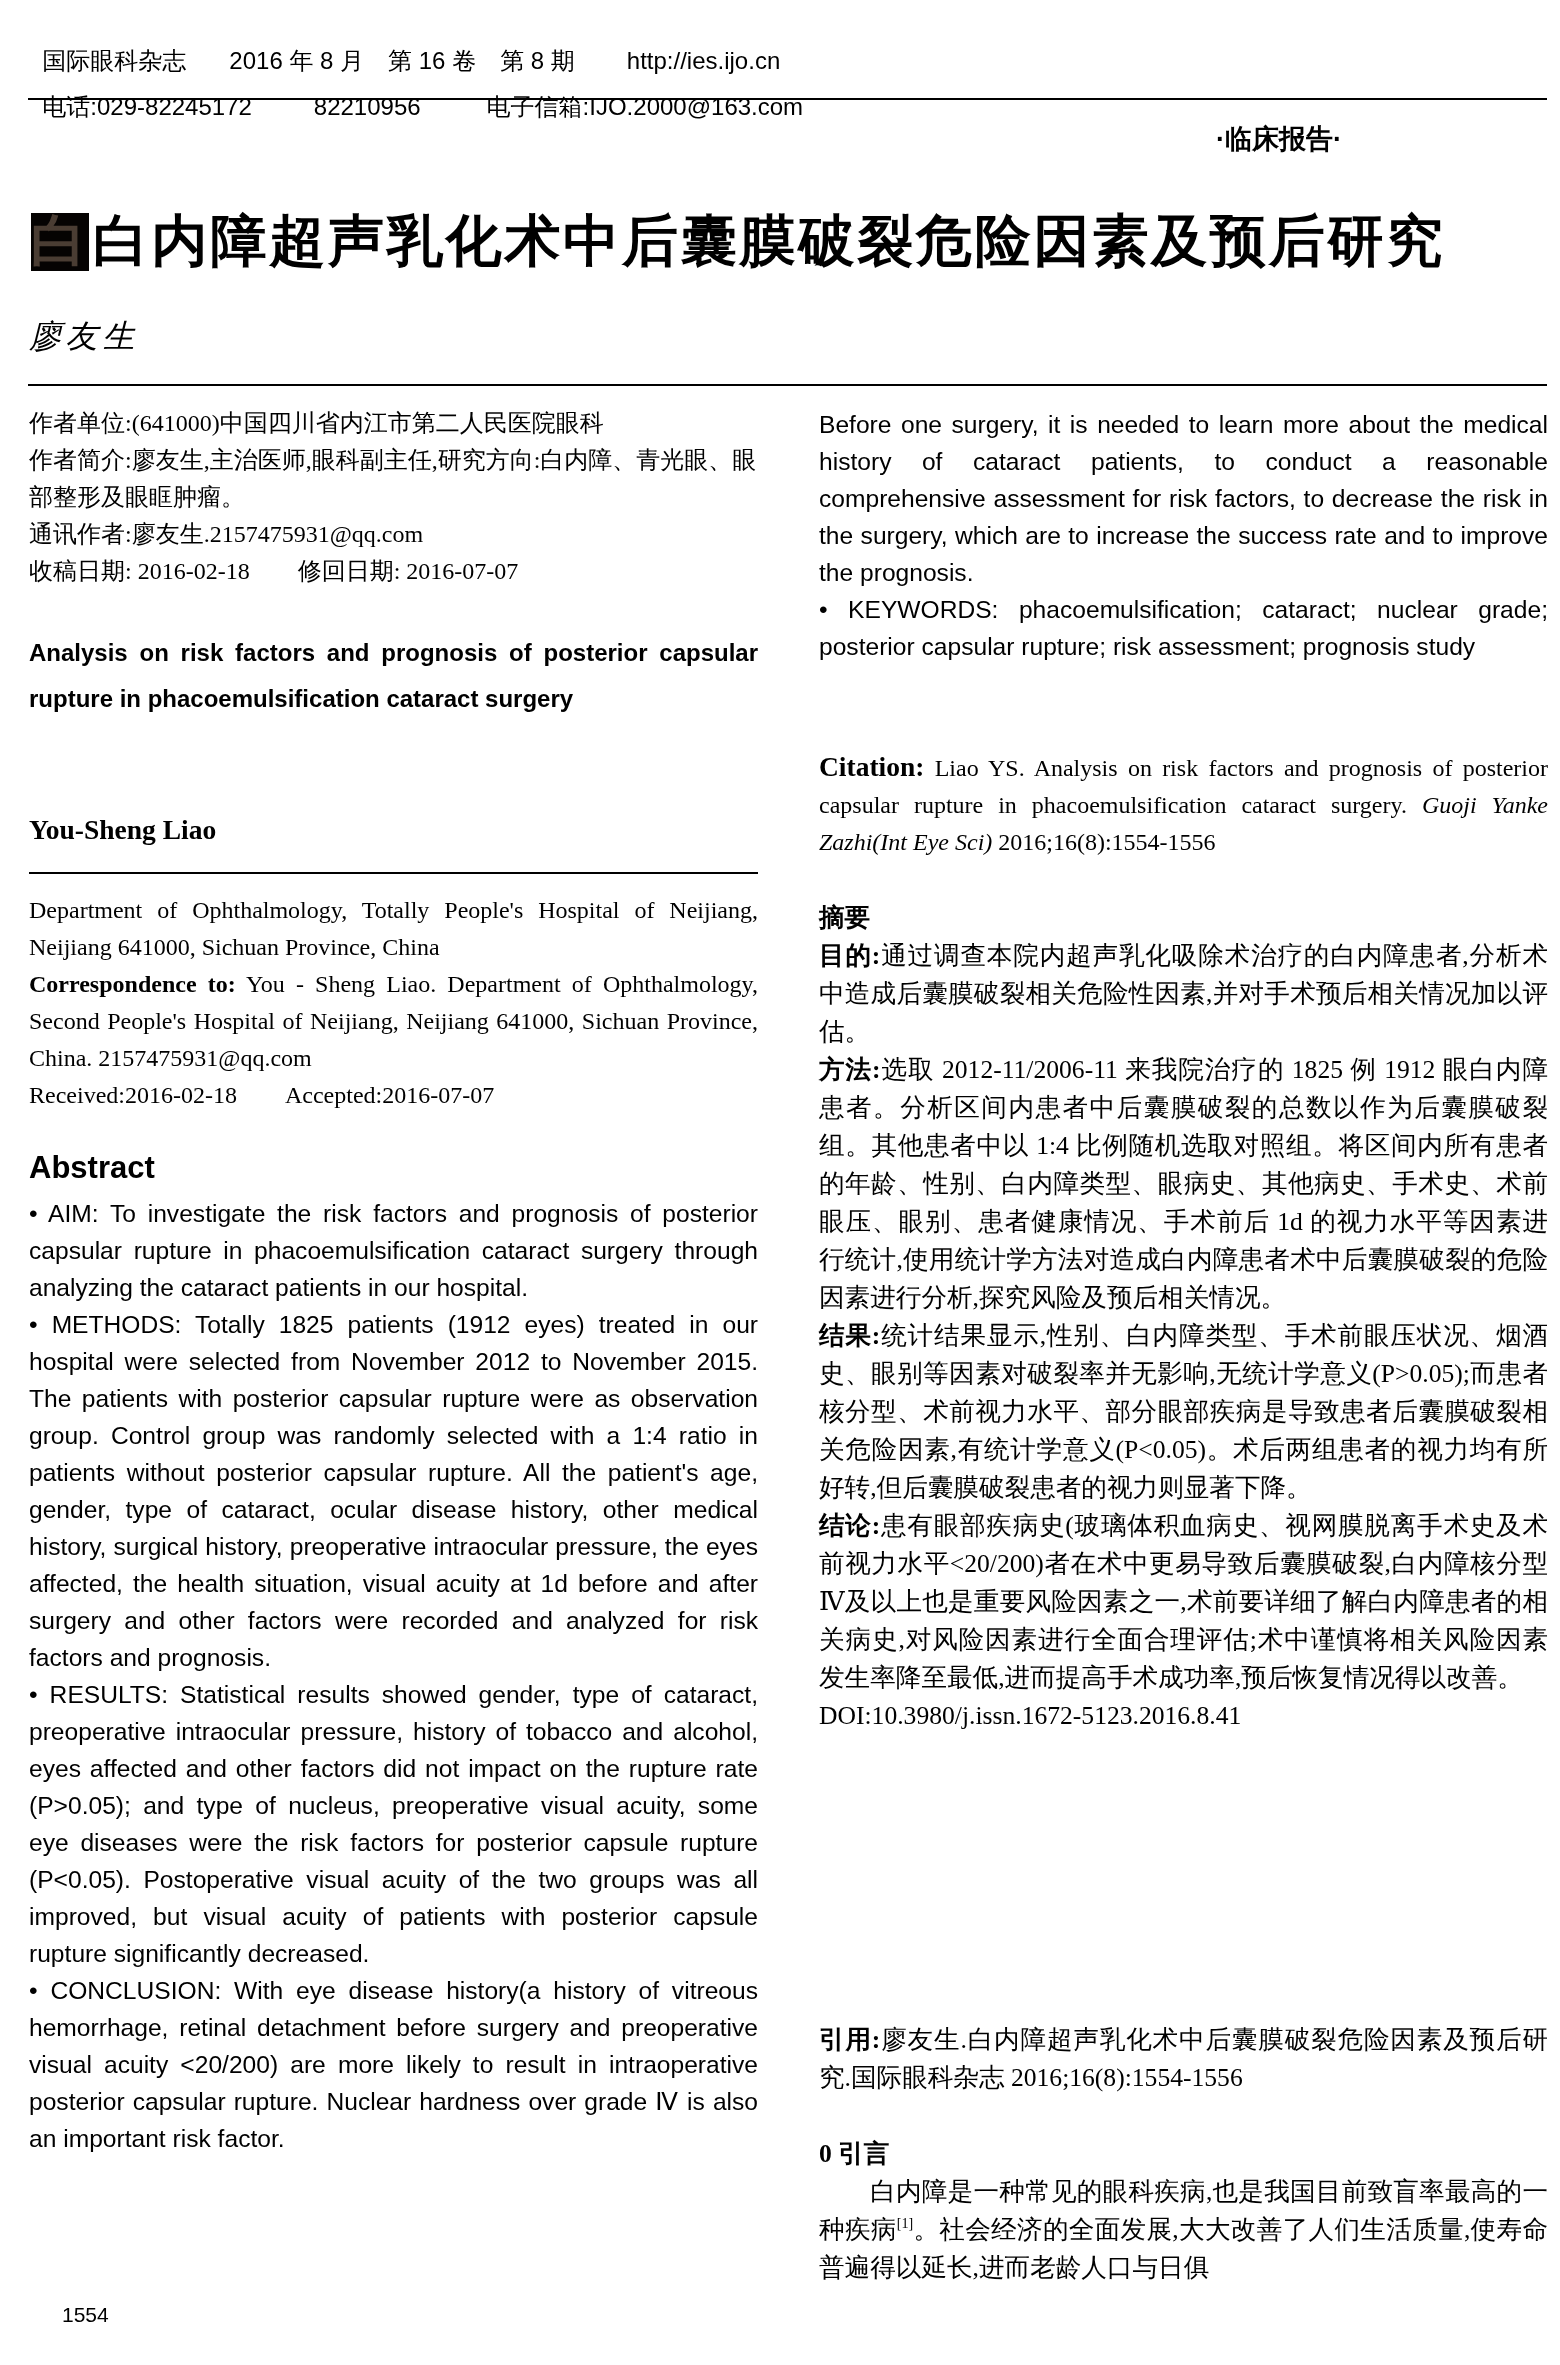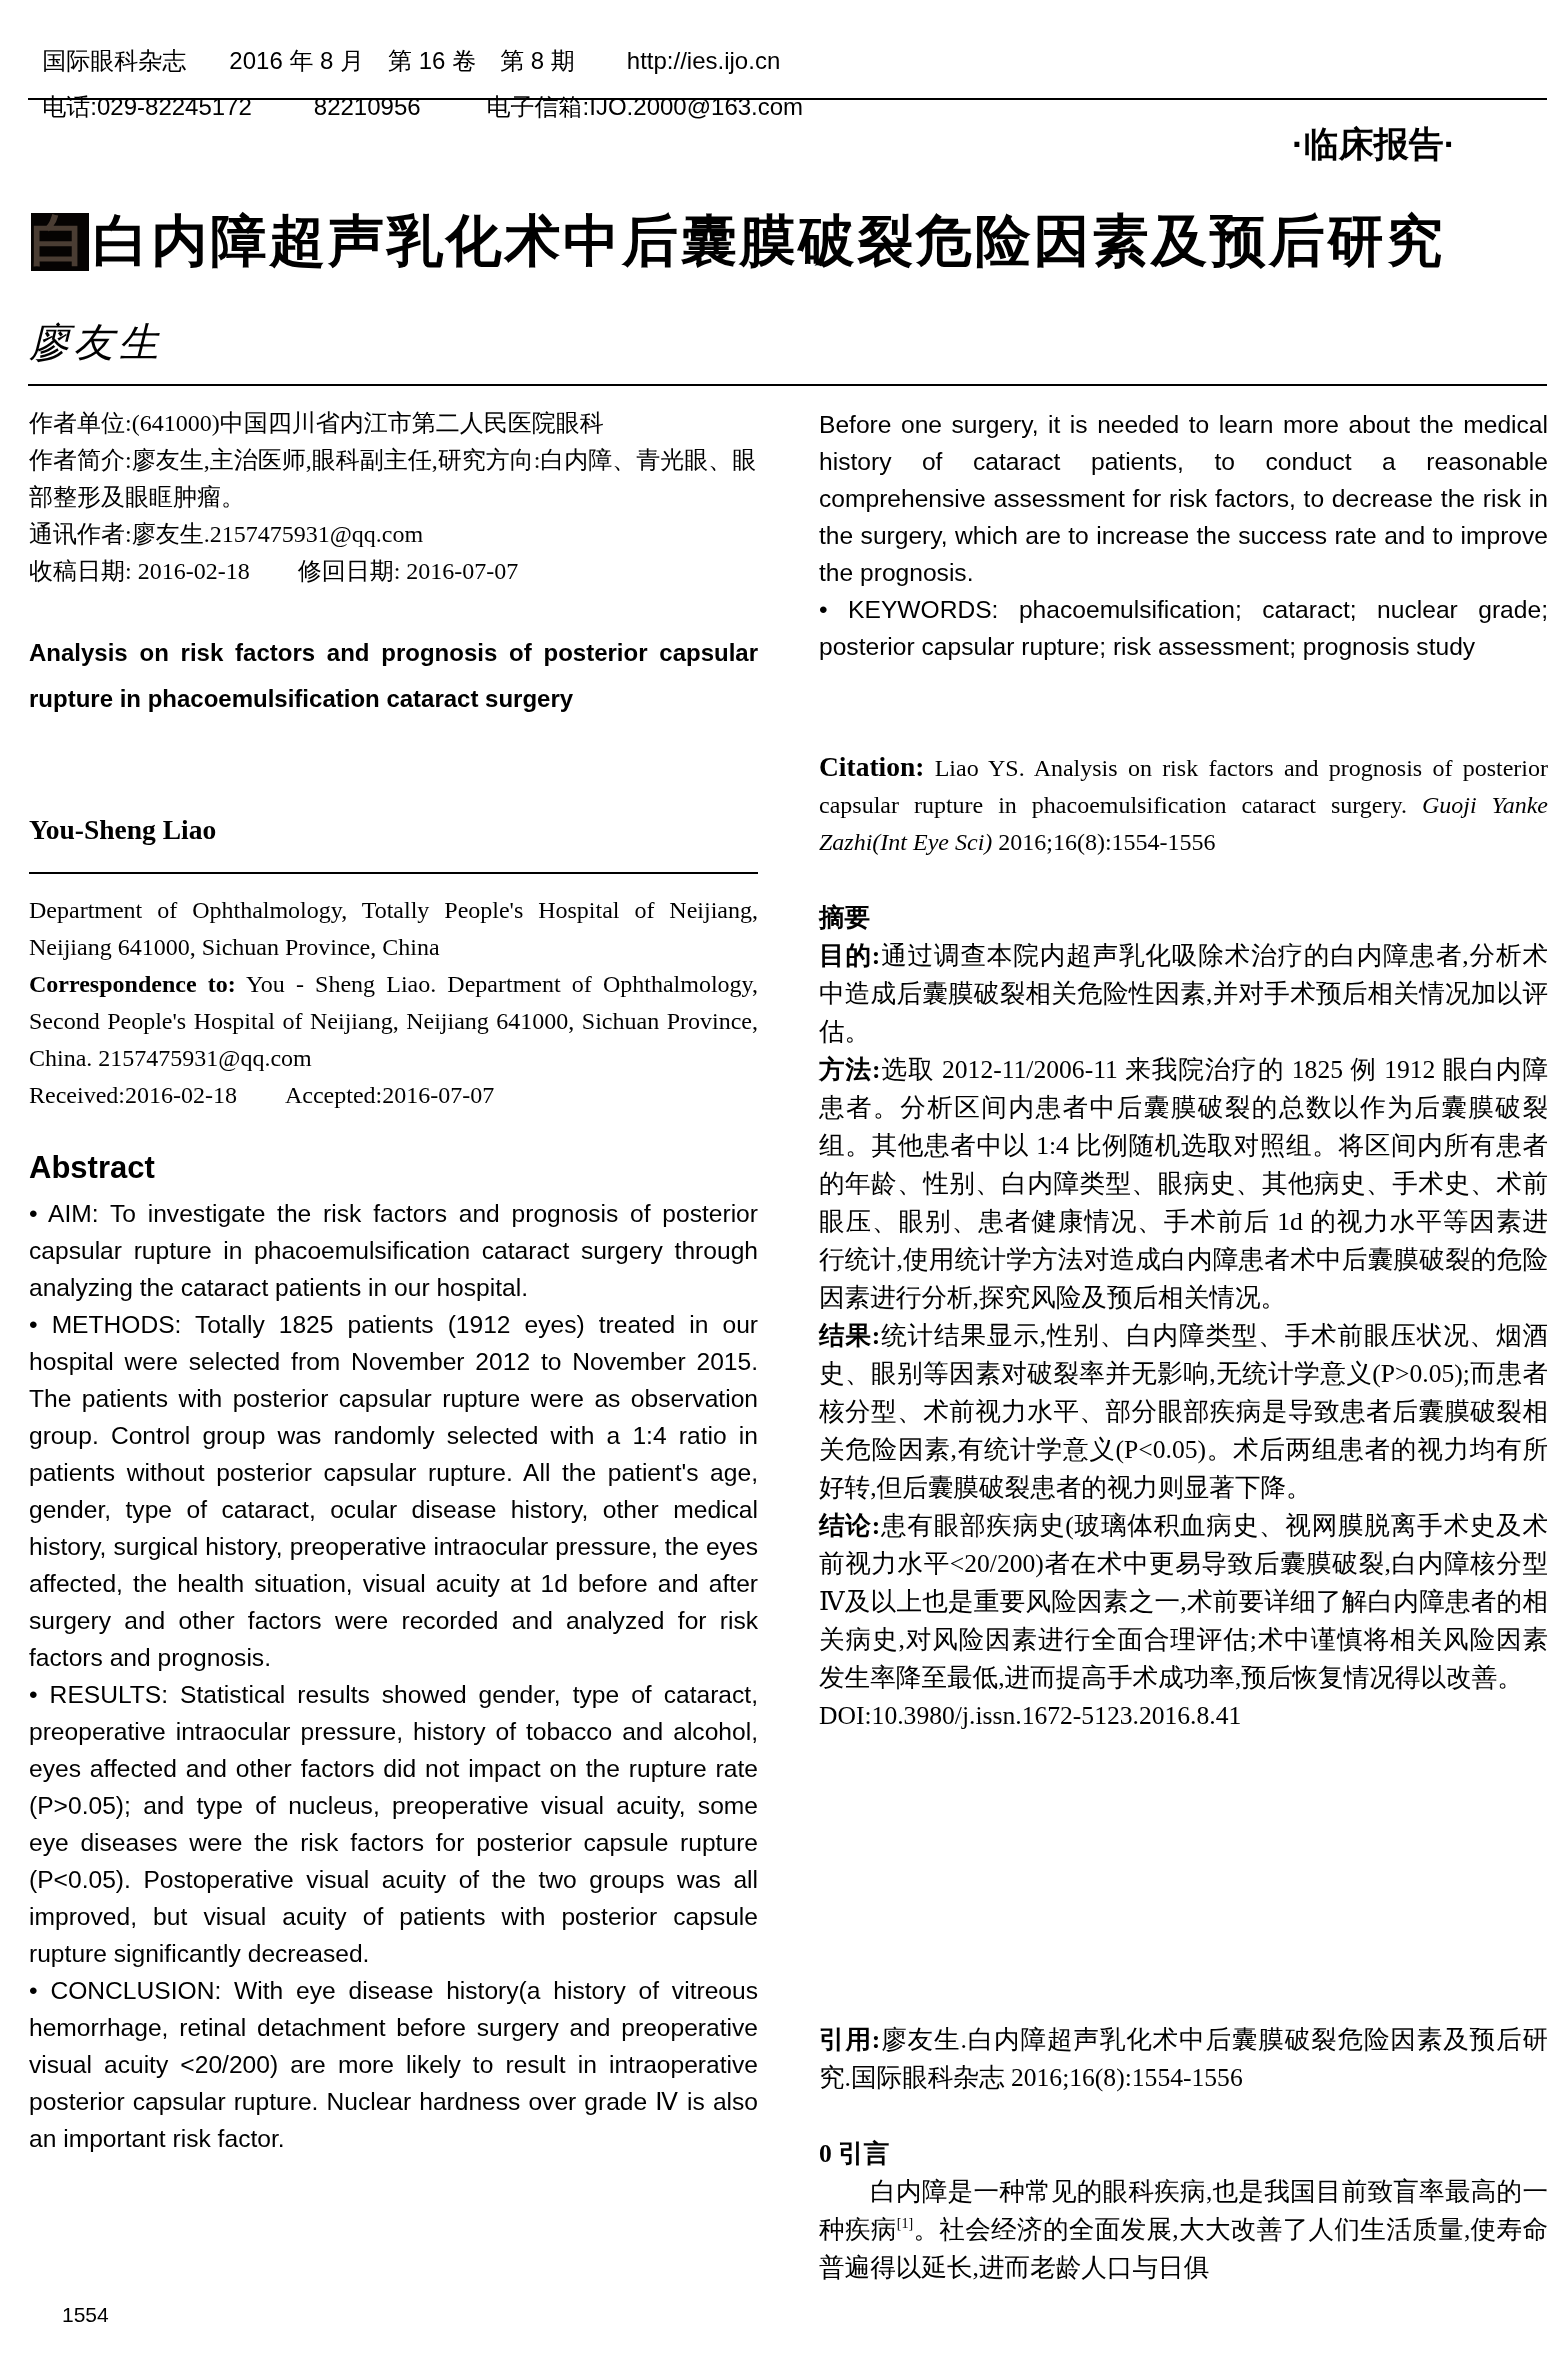--- a/index.html
+++ b/index.html
@@ -5,21 +5,21 @@
   html, body { margin: 0; padding: 0; background: #ffffff; }
   body {
     width: 1560px; height: 2366px; position: relative; overflow: hidden;
     color: #000; font-family: "Liberation Serif", "DejaVu Serif", serif;
   }
   .abs { position: absolute; }
   .hdr { font-family: "Liberation Sans", "DejaVu Sans", sans-serif; font-size: 24px; line-height: 28px; white-space: pre; }
   .rule-thick { position: absolute; background: #000; }
   .title-cn { font-family: "DejaVu Sans", "Liberation Sans", sans-serif; font-size: 56px; font-weight: bold; letter-spacing: 2.8px; display: flex; align-items: center; }
   .drop { display: inline-flex; align-items: center; justify-content: center; width: 58px; height: 58px; background: #050302; color: #4a3d33; margin-right: 3.8px; }
-  .author-cn { font-family: Liberation Serif, serif; font-style: italic; font-size: 40px; letter-spacing: 4.7px; }
+  .author-cn { font-family: Liberation Serif, serif; font-style: italic; font-size: 32px; letter-spacing: 4.7px; }
   .col-left { left: 29px; width: 729px; }
   .col-right { left: 819px; width: 729px; }
   .cn-small { font-size: 24px; line-height: 37px; }
   .en-sans { font-family: "Liberation Sans", "DejaVu Sans", sans-serif; font-size: 24.6px; line-height: 37px; text-align: justify; }
   .en-serif { font-family: "Liberation Serif", "DejaVu Serif", serif; font-size: 24px; line-height: 37px; text-align: justify; }
   .en-title { font-family: "Liberation Sans", "DejaVu Sans", sans-serif; font-weight: bold; font-size: 24px; line-height: 46px; text-align: justify; text-align-last: left; }
   .bold { font-weight: bold; }
   .cn-body { font-family: "Liberation Serif", "DejaVu Serif", serif; font-size: 25.6px; line-height: 38px; text-align: justify; }
   .cn-head { font-family: Liberation Serif, serif; font-weight: bold; }
   .indent { text-indent: 2em; }
@@ -31,21 +31,21 @@
 <body>
 
 <div class="abs hdr" style="left:29px; top:19px;">
   <span>国际眼科杂志</span><span style="display:inline-block;width:43px"></span><span>2016 年 8 月</span><span style="display:inline-block;width:24px"></span><span>第 16 卷</span><span style="display:inline-block;width:24px"></span><span>第 8 期</span><span style="display:inline-block;width:52px"></span><span>http://ies.ijo.cn</span>
 </div>
 <div class="abs hdr" style="left:29px; top:65px;">
   <span>电话:029-82245172</span><span style="display:inline-block;width:62px"></span><span>82210956</span><span style="display:inline-block;width:66px"></span><span>电子信箱:IJO.2000@163.com</span>
 </div>
 <div class="rule-thick" style="left:28px; top:98px; width:1519px; height:2.4px;"></div>
 
-<div class="abs" style="left:1292px; top:121px; font-family:'Liberation Sans','DejaVu Sans',sans-serif; font-size:35px; font-weight:bold;text-align:center;">·临床报告·</div>
+<div class="abs" style="left:1216px; top:121px; font-family:'Liberation Sans','DejaVu Sans',sans-serif; font-size:27px; font-weight:bold;text-align:center;">·临床报告·</div>
 
 <div class="abs title-cn" style="left:31px; top:204px;">
   <span class="drop">白</span>
     <span>白内障超声乳化术中后囊膜破裂危险因素及预后研究</span>
 </div>
 
 <div class="abs author-cn" style="left:29px; top:315px;">廖友生</div>
 
 <div class="rule-thick" style="left:28px; top:384px; width:1519px; height:1.9px;"></div>
 

